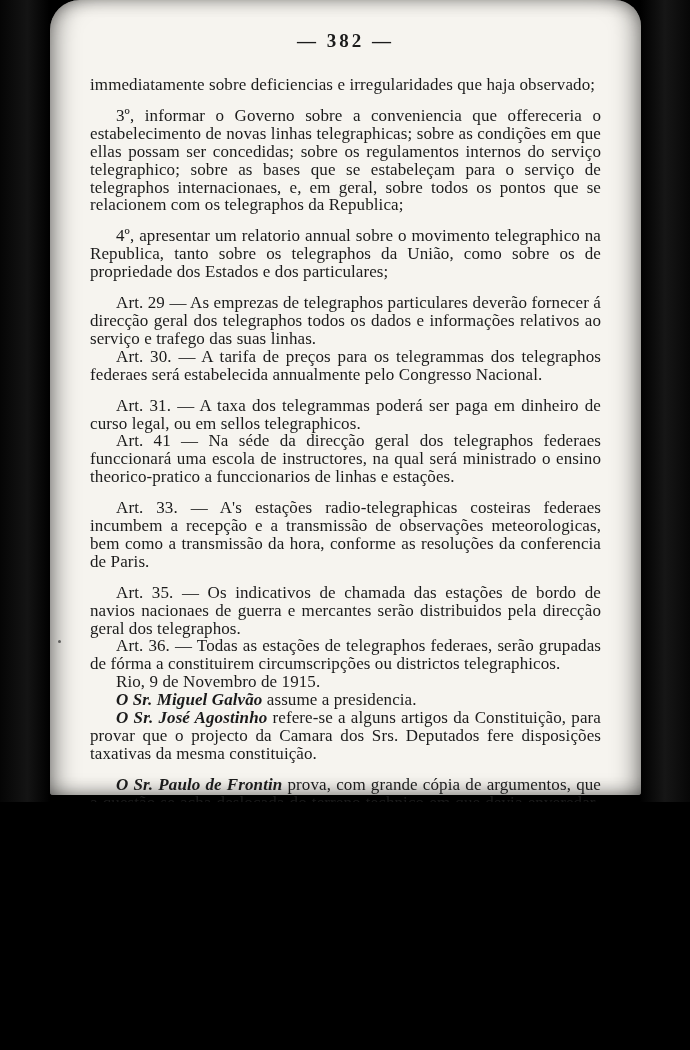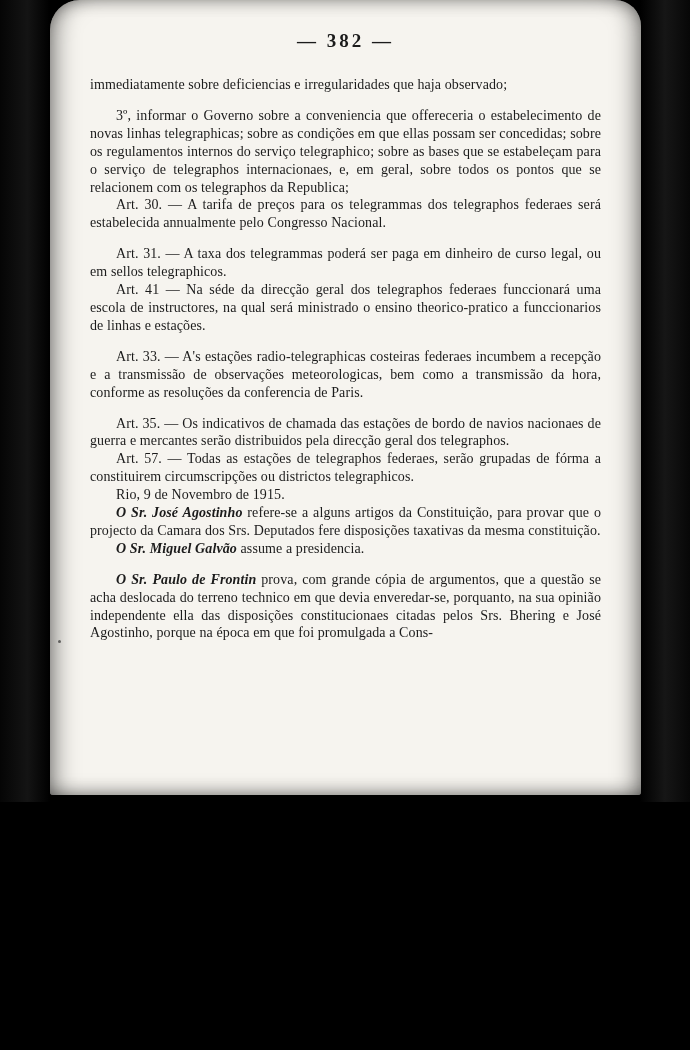--- a/index.html
+++ b/index.html
@@ -54,21 +54,21 @@
     color: var(--ink, #1b1b1b);
   }
   .page-number {
     text-align: center;
     font-size: 19px;
     letter-spacing: 3px;
     margin-bottom: 24px;
     font-weight: 600;
   }
   .text-body {
-    font-size: 14px;
+    font-size: 17px;
     line-height: 17.9px;
     text-align: justify;
     letter-spacing: 0.1px;
   }
   p.para {
     margin: 0;
   }
   p.para.indent {
     text-indent: 26px;
   }
@@ -91,28 +91,30 @@
 </head>
 <body>
 
 <div class="viewport" style="--bg: #000000; --paper: #f6f4ef; --ink: #1b1b1b;">
   <div class="page">
     <div class="page-inner">
       <div class="page-number">— 382 —</div>
       <div class="text-body">
           <p class="para"><span>immediatamente sobre deficiencias e irregularidades que haja observado;</span></p>
           <p class="para indent space-before"><span>3º, informar o Governo sobre a conveniencia que offereceria o estabelecimento de novas linhas telegraphicas; sobre as condições em que ellas possam ser concedidas; sobre os regulamentos internos do serviço telegraphico; sobre as bases que se estabeleçam para o serviço de telegraphos internacionaes, e, em geral, sobre todos os pontos que se relacionem com os telegraphos da Republica;</span></p>
+          <p class="para indent space-before"><span>4º, apresentar um relatorio annual sobre o movimento telegraphico na Republica, tanto sobre os telegraphos da União, como sobre os de propriedade dos Estados e dos particulares;</span></p>
+          <p class="para indent space-before"><span>Art. 29 — As emprezas de telegraphos particulares deverão fornecer á direcção geral dos telegraphos todos os dados e informações relativos ao serviço e trafego das suas linhas.</span></p>
           <p class="para indent"><span>Art. 30. — A tarifa de preços para os telegrammas dos telegraphos federaes será estabelecida annualmente pelo Congresso Nacional.</span></p>
           <p class="para indent space-before"><span>Art. 31. — A taxa dos telegrammas poderá ser paga em dinheiro de curso legal, ou em sellos telegraphicos.</span></p>
           <p class="para indent"><span>Art. 41 — Na séde da direcção geral dos telegraphos federaes funccionará uma escola de instructores, na qual será ministrado o ensino theorico-pratico a funccionarios de linhas e estações.</span></p>
           <p class="para indent space-before"><span>Art. 33. — A's estações radio-telegraphicas costeiras federaes incumbem a recepção e a transmissão de observações meteorologicas, bem como a transmissão da hora, conforme as resoluções da conferencia de Paris.</span></p>
           <p class="para indent space-before"><span>Art. 35. — Os indicativos de chamada das estações de bordo de navios nacionaes de guerra e mercantes serão distribuidos pela direcção geral dos telegraphos.</span></p>
-          <p class="para indent"><span>Art. 57. — Todas as estações de telegraphos federaes, serão grupadas de fórma a constituirem circumscripções ou districtos telegraphicos.</span></p>
+          <p class="para indent"><span>Art. 36. — Todas as estações de telegraphos federaes, serão grupadas de fórma a constituirem circumscripções ou districtos telegraphicos.</span></p>
           <p class="para indent"><span>Rio, 9 de Novembro de 1915.</span></p>
+          <p class="para indent"><span class="speaker">O Sr. Miguel Galvão</span><span> assume a presidencia.</span></p>
           <p class="para indent"><span class="speaker">O Sr. José Agostinho</span><span> refere-se a alguns artigos da Constituição, para provar que o projecto da Camara dos Srs. Deputados fere disposições taxativas da mesma constituição.</span></p>
-          <p class="para indent"><span class="speaker">O Sr. Miguel Galvão</span><span> assume a presidencia.</span></p>
           <p class="para indent space-before"><span class="speaker">O Sr. Paulo de Frontin</span><span> prova, com grande cópia de argumentos, que a questão se acha deslocada do terreno technico em que devia enveredar-se, porquanto, na sua opinião independente ella das disposições constitucionaes citadas pelos Srs. Bhering e José Agostinho, porque na época em que foi promulgada a Cons-</span></p>
         </div>
     </div>
   </div>
   <div class="speck speck-1"></div>
   <div class="speck speck-2"></div>
 </div>
 
 </body></html>

